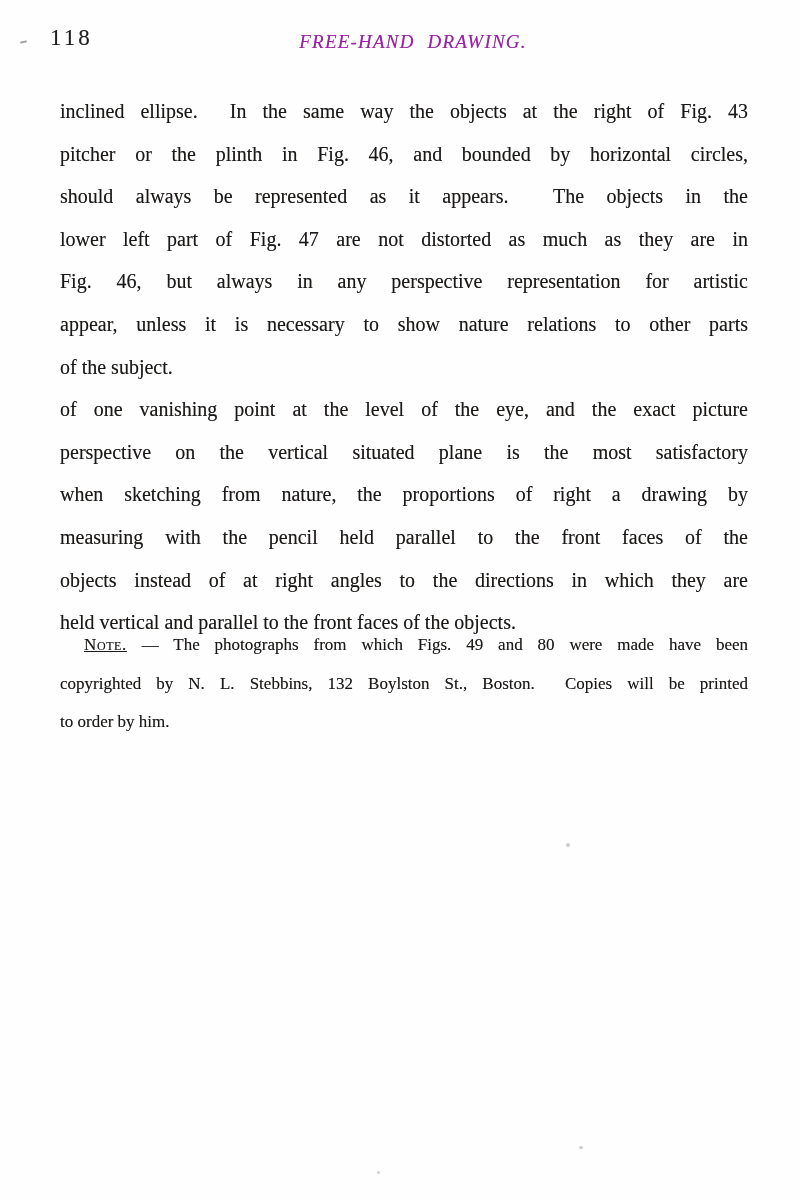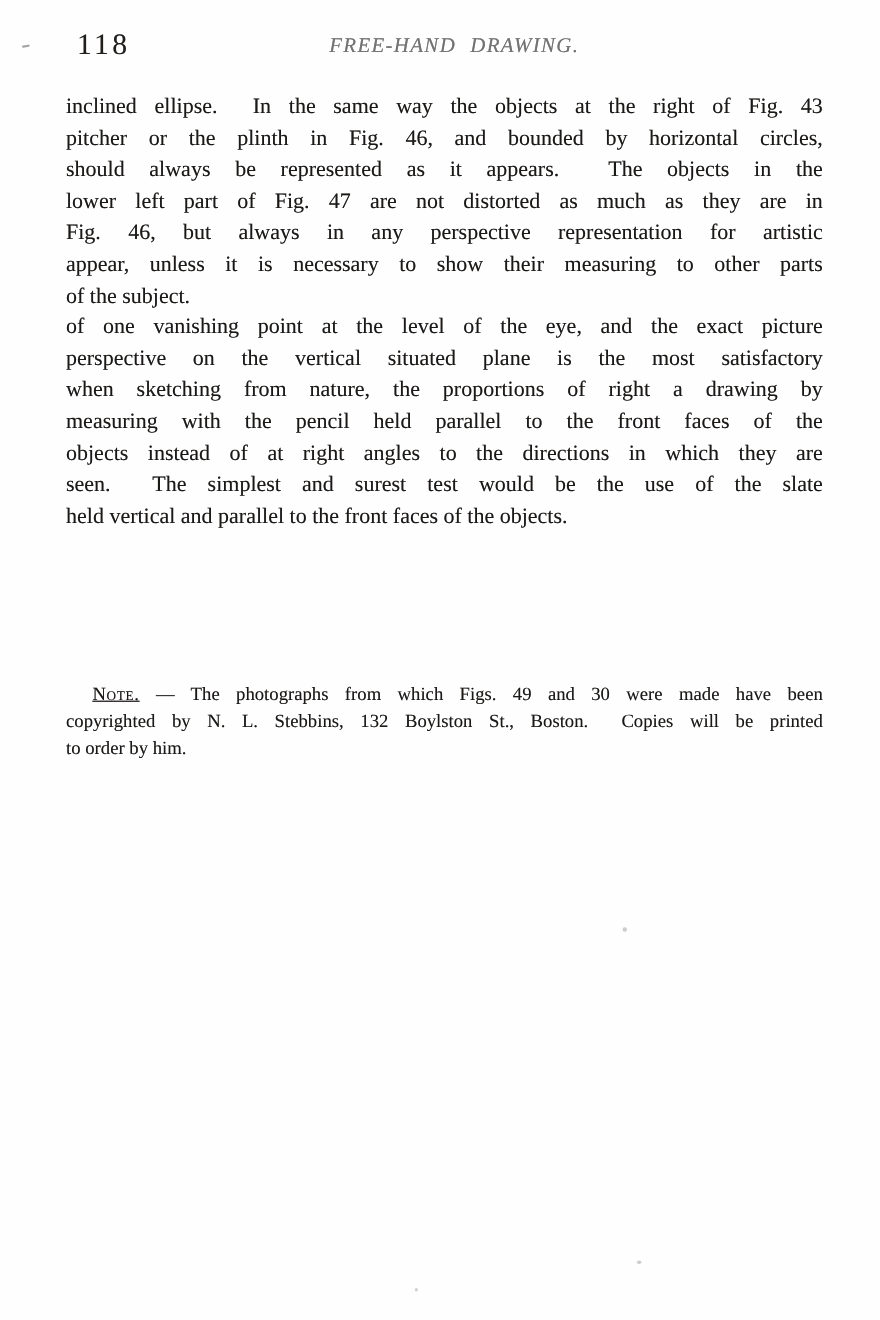--- a/index.html
+++ b/index.html
@@ -25,54 +25,55 @@
     top: 41px;
     width: 7px;
     height: 2px;
     background: #8d8d8d;
     border-radius: 1px;
     transform: rotate(-10deg);
     opacity: 0.8;
   }
   .page-number {
     position: absolute;
-    left: 70px;
+    left: 50px;
     top: 25px;
-    font-size: 27px;
+    font-size: 23px;
     letter-spacing: 3px;
     color: #211f1d;
     text-shadow: 0 0 0.5px rgba(20,18,16,0.4);
   }
   .running-title {
     position: absolute;
     left: 0;
     right: 0;
     top: 31px;
     padding-left: 26px;
     text-align: center;
     font-style: italic;
     font-size: 19px;
     letter-spacing: 1.2px;
     word-spacing: 7px;
-    color: #737373;
+    color: #a21caf;
     text-shadow: 0 0 0.5px rgba(20,18,16,0.4);
   }
   
   .body-text {
     position: absolute;
     left: 60px;
     top: 83px;
     width: 688px;
     font-size: 20px;
     line-height: 28.6px;
     text-shadow: 0 0 0.5px rgba(20,18,16,0.45);
   }
   .jline {
     text-align: justify;
     text-align-last: justify;
+    margin-top: 14px;
   }
   .lastline {
     text-align-last: left;
   }
   .indent {
     text-indent: 22px;
   }
   
   .note {
     position: absolute;
@@ -110,38 +111,37 @@
   <span class="page-number">118</span>
   <div class="running-title">FREE-HAND DRAWING.</div>
 
   <div class="body-text">
     <div class="paragraph">
       <div class="jline">inclined ellipse.&nbsp; In the same way the objects at the right of Fig. 43</div>
       <div class="jline">pitcher or the plinth in Fig. 46, and bounded by horizontal circles,</div>
       <div class="jline">should always be represented as it appears.&nbsp; The objects in the</div>
       <div class="jline">lower left part of Fig. 47 are not distorted as much as they are in</div>
       <div class="jline">Fig. 46, but always in any perspective representation for artistic</div>
-      <div class="jline">appear, unless it is necessary to show their measuring to other parts</div>
+      <div class="jline">appear, unless it is necessary to show nature relations to other parts</div>
       <div class="jline lastline">of the subject.</div>
     </div>
     <div class="paragraph">
       <div class="jline">of one vanishing point at the level of the eye, and the exact picture</div>
       <div class="jline">perspective on the vertical situated plane is the most satisfactory</div>
       <div class="jline">when sketching from nature, the proportions of right a drawing by</div>
       <div class="jline">measuring with the pencil held parallel to the front faces of the</div>
       <div class="jline">objects instead of at right angles to the directions in which they are</div>
-      <div class="jline">seen.&nbsp; The simplest and surest test would be the use of the slate</div>
       <div class="jline lastline">held vertical and parallel to the front faces of the objects.</div>
     </div>
   </div>
 
   <div class="note">
     <div class="jline indent-note">
       <span class="sc">Note.</span>
-      <span>— The photographs from which Figs. 49 and 30 were made have been</span>
+      <span>— The photographs from which Figs. 49 and 80 were made have been</span>
     </div>
     <div class="jline">copyrighted by N. L. Stebbins, 132 Boylston St., Boston.&nbsp; Copies will be printed</div>
     <div class="jline lastline">to order by him.</div>
   </div>
 
   <span class="speck speck-1"></span>
   <span class="speck speck-2"></span>
   <span class="speck speck-3"></span>
 
 </div>

